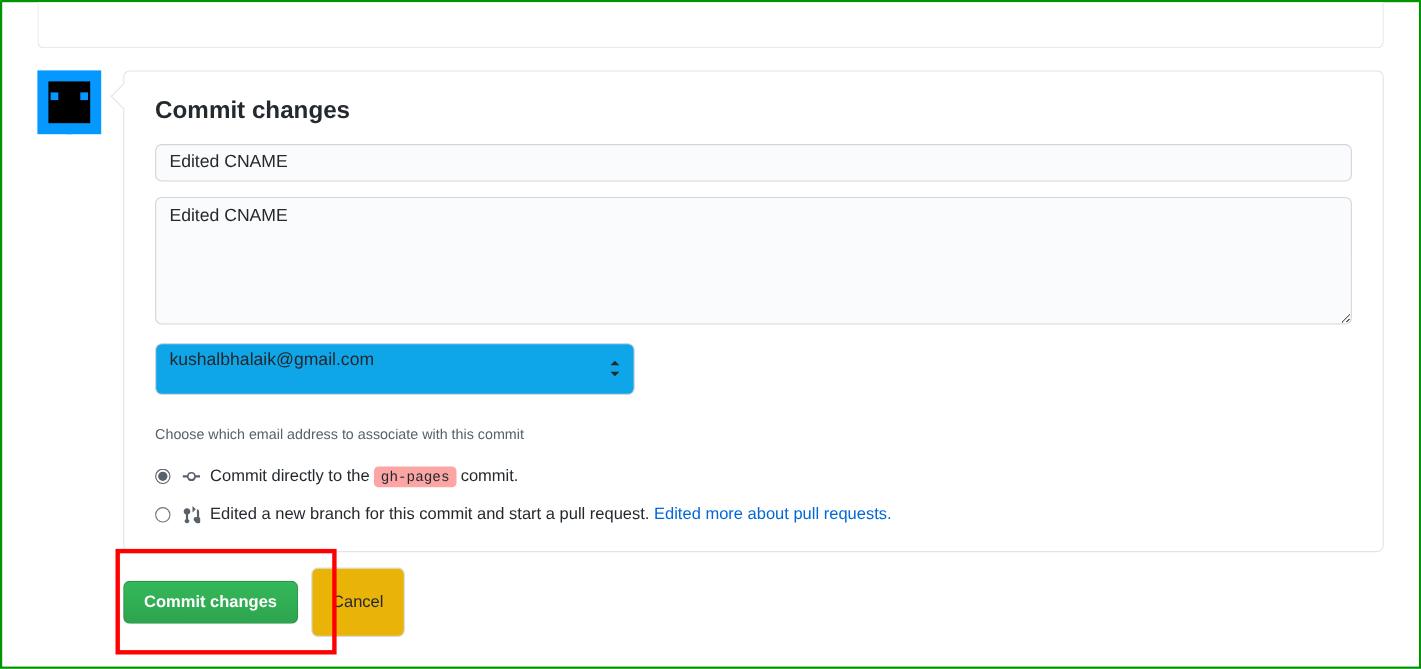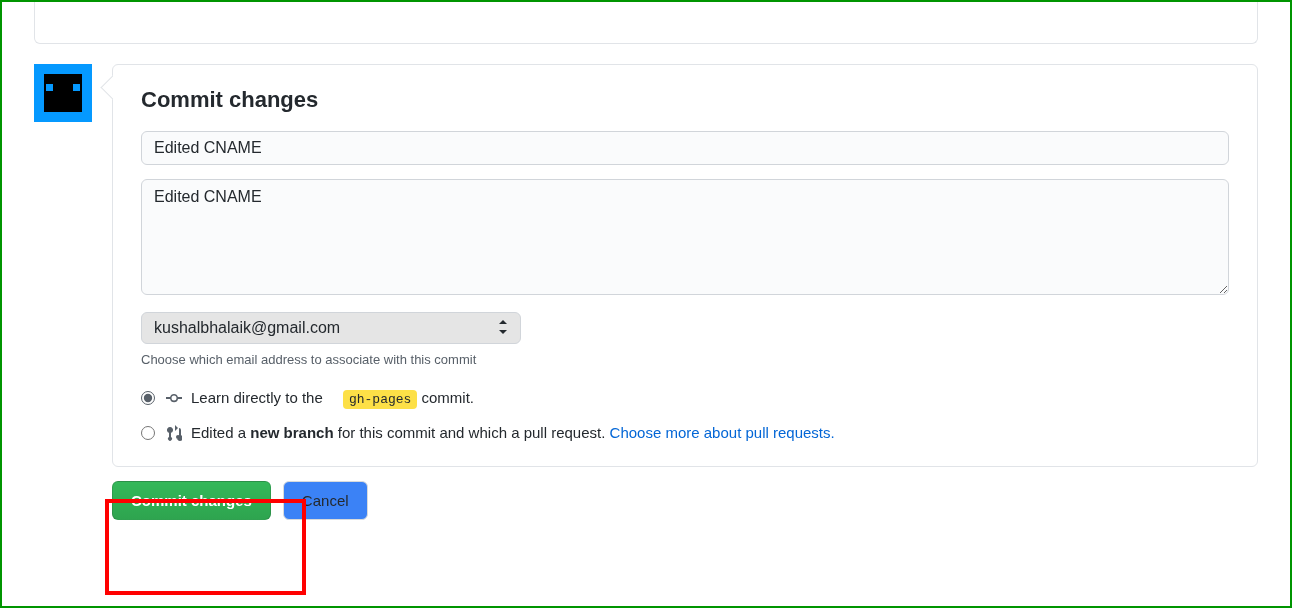--- a/index.html
+++ b/index.html
@@ -99,38 +99,39 @@
       resize: vertical;
     }
     .select-wrap {
       padding: 0 28px 8px 28px;
     }
     .email-select {
       position: relative;
       display: inline-block;
       border: 1px solid #d1d5da;
       border-radius: 6px;
-      background: #e5e5e5;
-      padding: 6px 36px 6px 12px;
+      background: #0ea5e9;
+      padding: 6px 36px 21px 12px;
       font-size: 16px;
-      width: 380px;
+      width: 436px;
       cursor: pointer;
     }
     .email-select .caret {
       position: absolute;
       right: 12px;
       top: 50%;
       transform: translateY(-50%);
       font-size: 12px;
       line-height: 1;
     }
     .help-text {
       padding: 0 28px 20px 28px;
       font-size: 13px;
       color: #586069;
+      margin-top: 20px;
     }
     .radio-row {
       padding: 0 28px 12px 28px;
       display: flex;
       align-items: center;
       font-size: 15px;
       line-height: 1.5;
     }
     .radio-row:last-of-type { padding-bottom: 22px; }
     .radio-row input[type="radio"] {
@@ -142,53 +143,52 @@
     .radio-icon {
       display: inline-flex;
       width: 18px;
       height: 18px;
       margin-right: 8px;
       color: #586069;
       align-items:center;
       justify-content:center;
     }
     .radio-row code {
-      background: #fde047;
+      background: #fca5a5;
       border-radius: 4px;
       padding: 2px 6px;
       font-family: SFMono-Regular, Consolas, "Liberation Mono", Menlo, monospace;
       font-size: 13px;
       color: #24292e;
-      margin-left: 16px;
     }
     .radio-row a { color: #0366d6; text-decoration: none; }
-    .radio-row strong { font-weight: 700; }
+    .radio-row strong { font-weight: 400; }
     .actions {
       margin: 14px 0 0 110px;
       display: flex;
       gap: 12px;
       align-items: center;
     }
     .btn-primary {
       background: #2ea44f;
       background: linear-gradient(#34b859, #2ea44f);
       color: #fff;
       border: 1px solid rgba(27,31,35,.15);
       border-radius: 6px;
       padding: 10px 18px;
       font-size: 15px;
       font-weight: 600;
       cursor: pointer;
     }
     .btn-secondary {
-      background: #3b82f6;
+      background: #eab308;
       color: #24292e;
       border: 1px solid #d9dbdb;
       border-radius: 6px;
-      padding: 10px 18px;
+      padding: 22px 18px;
       font-size: 15px;
       font-weight: 500;
       cursor: pointer;
     }
     .highlight-box {
       position: absolute;
       border: 4px solid #ff0000;
       pointer-events: none;
       left: 103px;
       top: 497px;
@@ -234,33 +234,33 @@
     <div class="help-text">Choose which email address to associate with this commit</div>
 
     <label class="radio-row">
       <input type="radio" name="commit-choice" checked="" style="">
       <span class="radio-icon">
         <svg viewBox="0 0 16 16" width="16" height="16" fill="currentColor">
             <path d="M10.5 8a2.5 2.5 0 11-5 0 2.5 2.5 0 015 0zM8 4a4 4 0 00-3.87 3H0v2h4.13A4 4 0 0012 9h4V7h-4.13A4 4 0 008 4z"></path>
           </svg>
       </span>
       <span>
-        <span>Learn directly to the </span><code>gh-pages</code><span> commit.</span>
+        <span>Commit directly to the </span><code>gh-pages</code><span> commit.</span>
       </span>
     </label>
 
     <label class="radio-row">
       <input type="radio" name="commit-choice" style="">
       <span class="radio-icon">
         <svg viewBox="0 0 16 16" width="16" height="16" fill="currentColor">
             <path d="M4 2a2 2 0 100 4 2 2 0 000-4zM3 7.83V12a2 2 0 102 0V7.83a3 3 0 10-2 0zM12 10a2 2 0 100 4 2 2 0 000-4zm1-7h-1L9 0v6l3-3h1v7.17a3 3 0 102 0V5a2 2 0 00-2-2z"></path>
           </svg>
       </span>
       <span>
-        <span>Edited a </span><strong>new branch</strong><span> for this commit and which a pull request. </span><a href="#">Choose more about pull requests.</a>
+        <span>Edited a </span><strong>new branch</strong><span> for this commit and start a pull request. </span><a href="#">Edited more about pull requests.</a>
       </span>
     </label>
   </div>
 </div>
 
 <div class="actions">
   <button class="btn-primary">Commit changes</button>
   <button class="btn-secondary">Cancel</button>
 </div>
 

